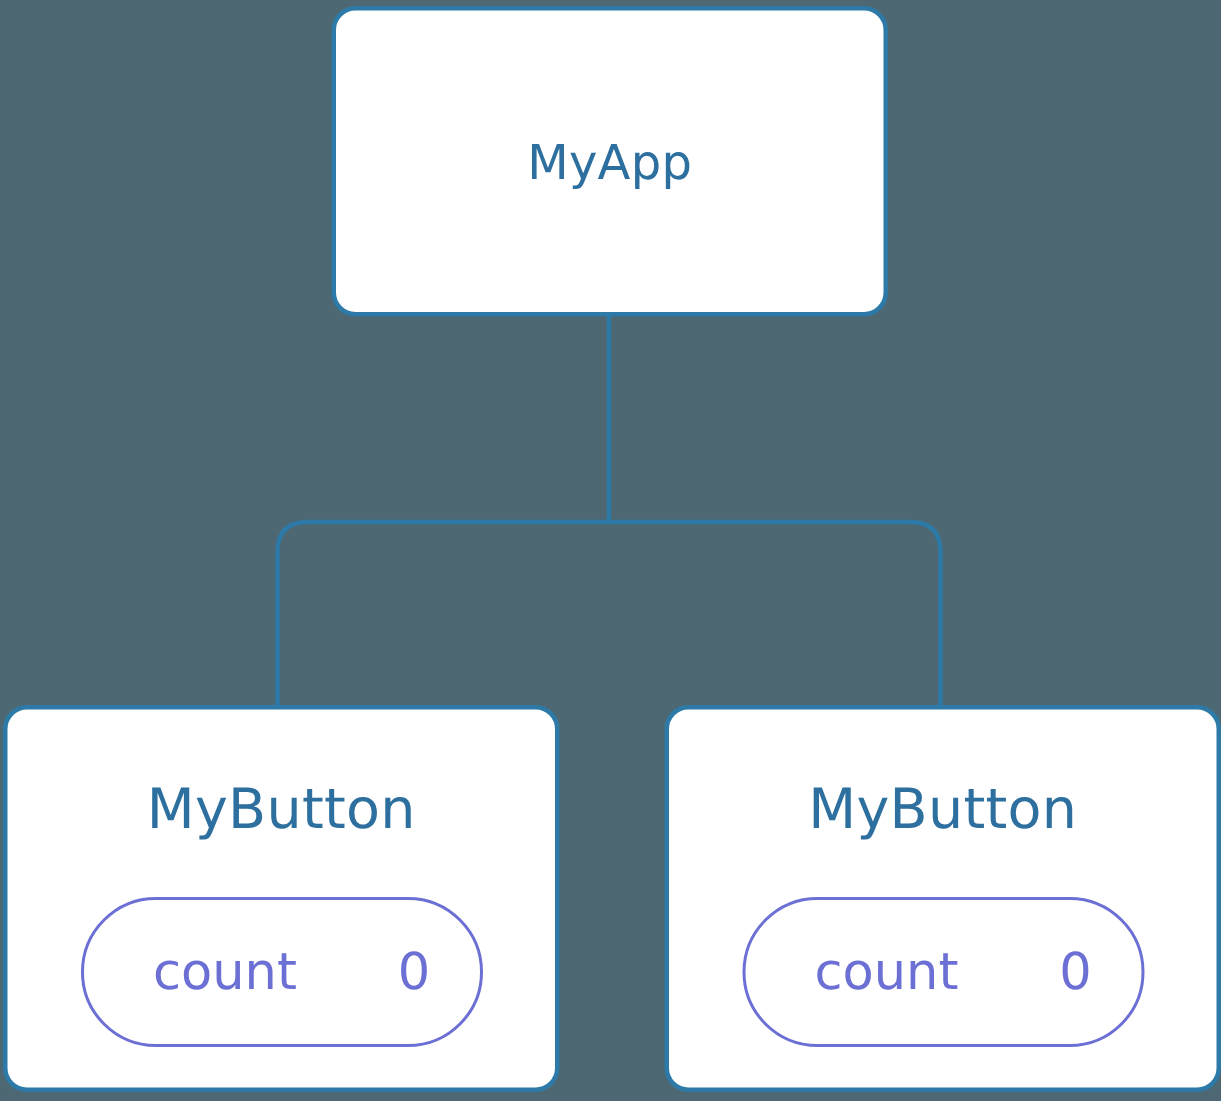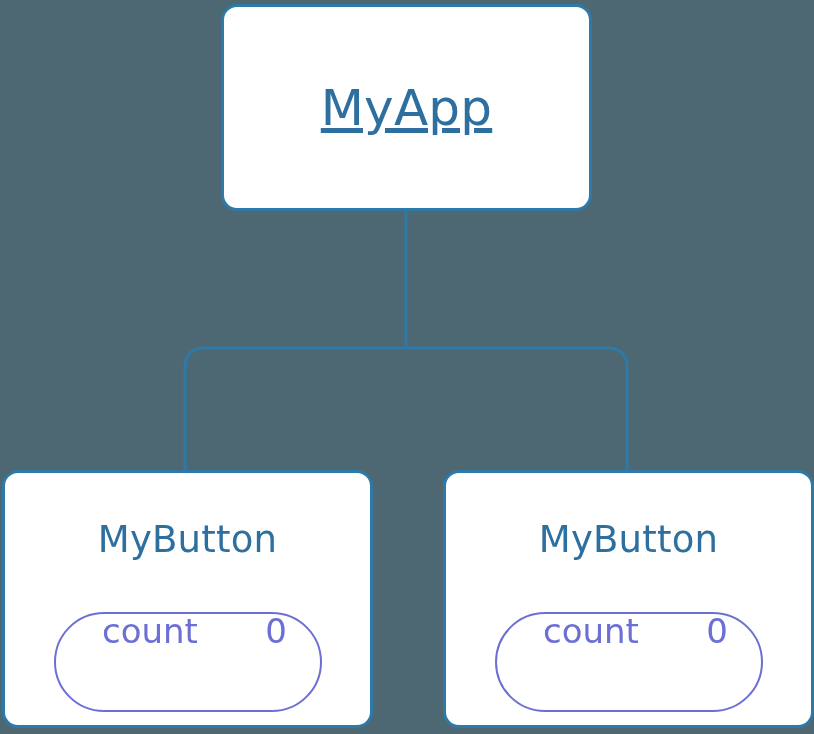--- a/index.html
+++ b/index.html
@@ -56,35 +56,34 @@
   .node-child.right { left: 443px; }
 
   .node-title {
     color: #2d6f9e;
     font-size: 37px;
     line-height: 1;
     letter-spacing: 0.2px;
     white-space: nowrap;
   }
   .node-root .node-title {
-    font-size: 50px;
-    text-decoration: underline;
+    font-size: 32px;
   }
 
   
   .state-pill {
     position: relative;
-    margin-top: 54px;
+    margin-top: 40px;
     height: 100px;
     width: 268px;
     box-sizing: border-box;
     border: 2px solid #6c6fd4;
     border-radius: 50px;
     display: flex;
-    align-items: flex-start;
+    align-items: center;
   }
   .pill-key, .pill-val {
     display: flex;
     align-items: center;
     justify-content: center;
     color: #6c6fd4;
     font-size: 34px;
     line-height: 1;
     white-space: nowrap;
   }

